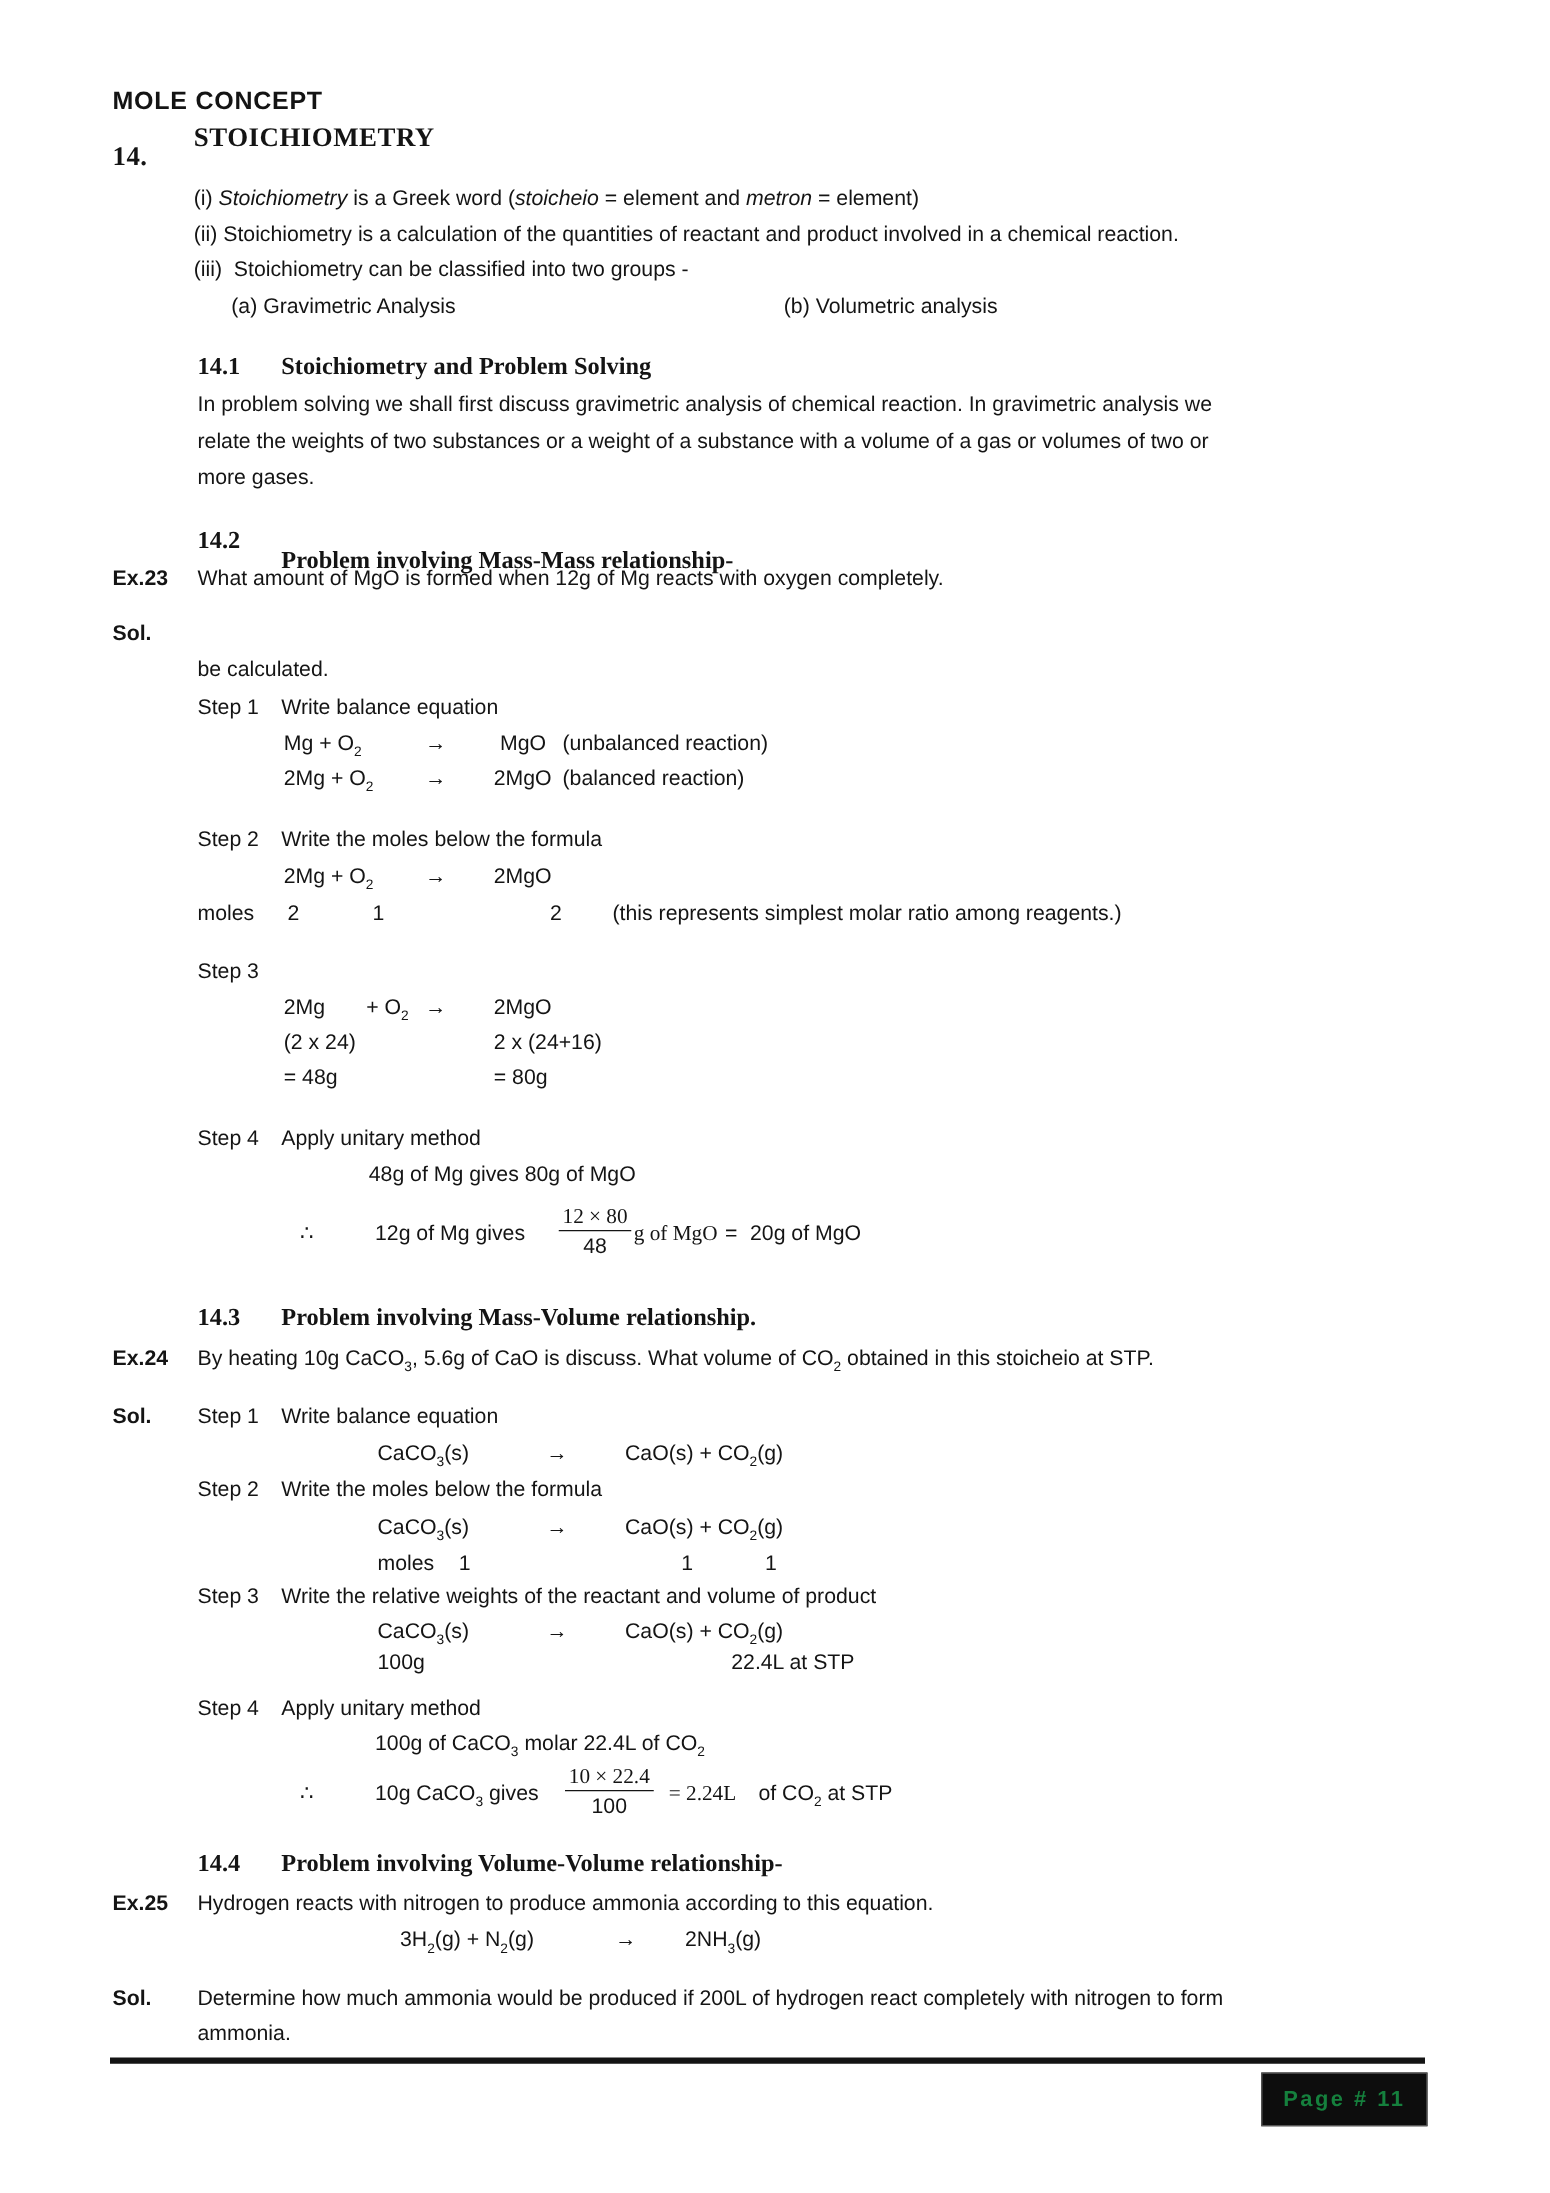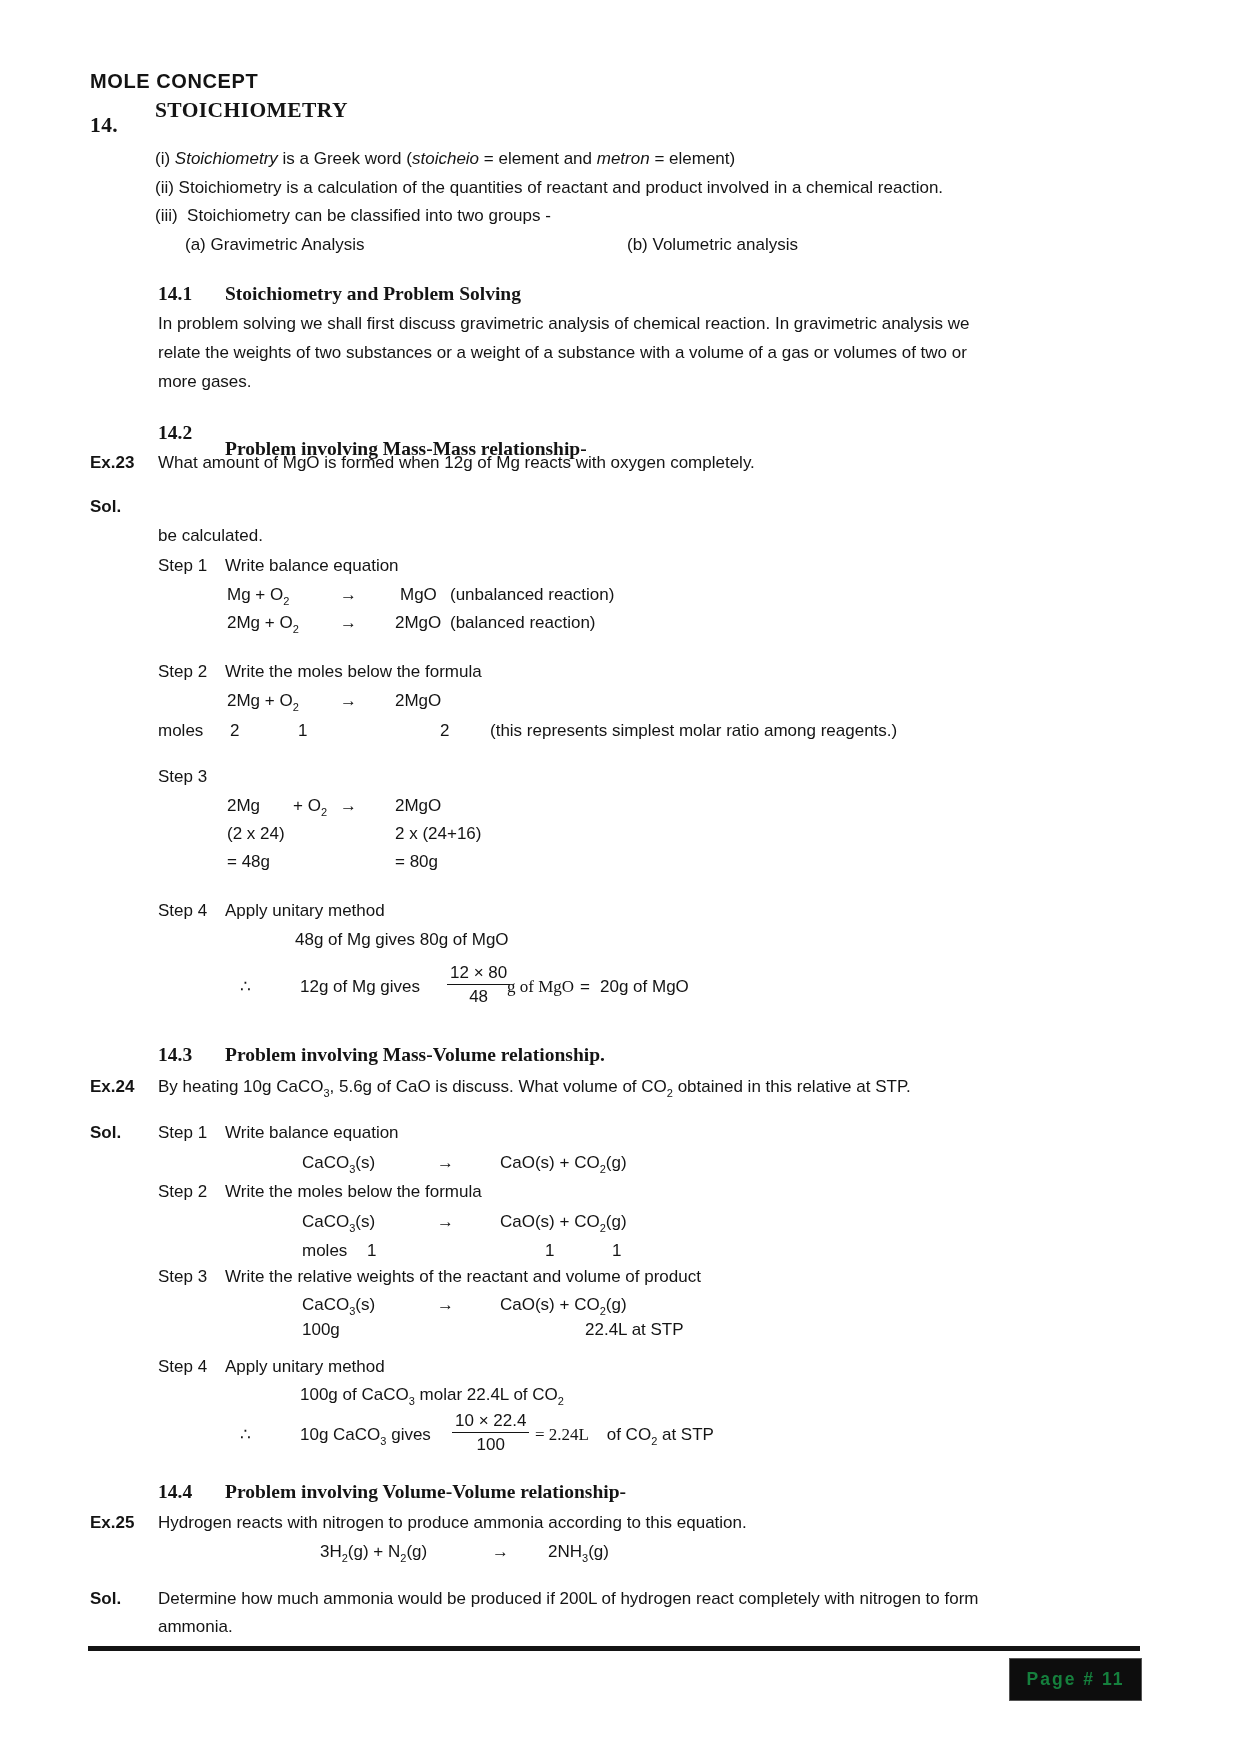--- a/index.html
+++ b/index.html
@@ -7,21 +7,21 @@
         font-family:"Liberation Sans",sans-serif;color:#141414;overflow:hidden;}
   .ln{position:absolute;white-space:pre;font-size:17px;line-height:22px;}
   .b{font-weight:bold;}
   .it{font-style:italic;}
   .brand{font-size:20px;font-weight:bold;letter-spacing:0.6px;}
   .chapter{font-family:"Liberation Serif",serif;font-size:21.5px;font-weight:bold;letter-spacing:0.4px;}
   .hserif{font-family:"Liberation Serif",serif;font-size:19.5px;font-weight:bold;}
   .s{font-size:11px;position:relative;top:5px;}
   .frac{position:absolute;display:inline-flex;flex-direction:column;align-items:center;
         font-size:17px;line-height:21px;text-align:center;}
-  .frac .num{padding:0 3px 1px 3px;border-bottom:1.7px solid #141414;}
+  .frac .num{padding:0 3px 1px 3px;border-bottom:1.7px solid #141414;font-family:Liberation Serif, serif;}
   .frac .den{padding:1px 3px 0 3px;}
   .eqserif{font-family:"Liberation Serif",serif;}
   .rule{position:absolute;background:#141414;}
   .pagebox{position:absolute;display:flex;align-items:center;justify-content:center;
            font-weight:bold;font-size:17.5px;letter-spacing:2px;border:1px solid #555;}
 </style>
 </head>
 <body>
 
 <div class="page" style="color: rgb(20, 20, 20);">
@@ -99,21 +99,21 @@
       <span class="den">48</span>
     </div>
   <div class="ln eqserif" style="left:507px;top:976px;">g of MgO</div>
   <div class="ln" style="left:580px;top:976px;">=</div>
   <div class="ln" style="left:600px;top:976px;">20g of MgO</div>
 
   <div class="ln hserif" style="left:158px;top:1044px;">14.3</div>
   <div class="ln hserif" style="left:225px;top:1044px;">Problem involving Mass-Volume relationship.</div>
 
   <div class="ln b" style="left:90px;top:1076px;">Ex.24</div>
-  <div class="ln" style="left:158px;top:1076px;"><span>By heating 10g CaCO</span><span class="s">3</span><span>, 5.6g of CaO is discuss. What volume of CO</span><span class="s">2</span><span> obtained in this relative at STP.</span></div>
+  <div class="ln" style="left:158px;top:1076px;"><span>By heating 10g CaCO</span><span class="s">3</span><span>, 5.6g of CaO is discuss. What volume of CO</span><span class="s">2</span><span> obtained in this stoicheio at STP.</span></div>
 
   <div class="ln b" style="left:90px;top:1122px;">Sol.</div>
   <div class="ln" style="left:158px;top:1122px;">Step 1</div>
   <div class="ln" style="left:225px;top:1122px;">Write balance equation</div>
 
   <div class="ln" style="left:302px;top:1152px;"><span>CaCO</span><span class="s">3</span><span>(s)</span></div>
   <div class="ln" style="left:437px;top:1152px;">→</div>
   <div class="ln" style="left:500px;top:1152px;"><span>CaO(s) + CO</span><span class="s">2</span><span>(g)</span></div>
 
   <div class="ln" style="left:158px;top:1181px;">Step 2</div>

